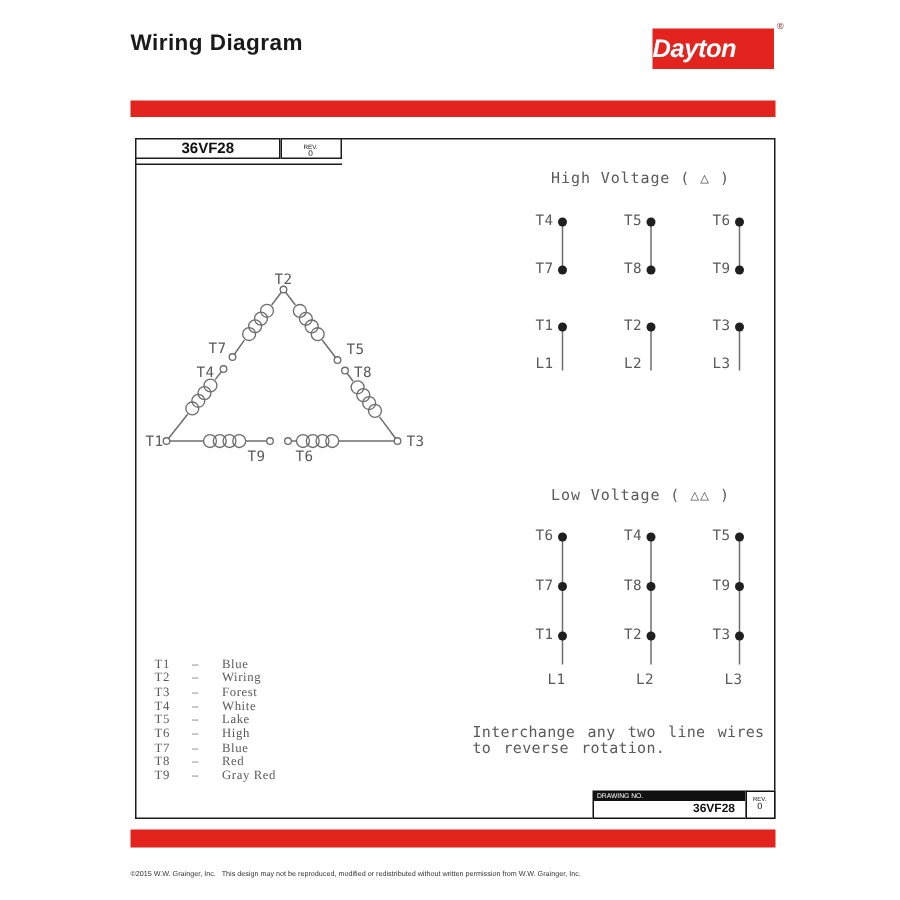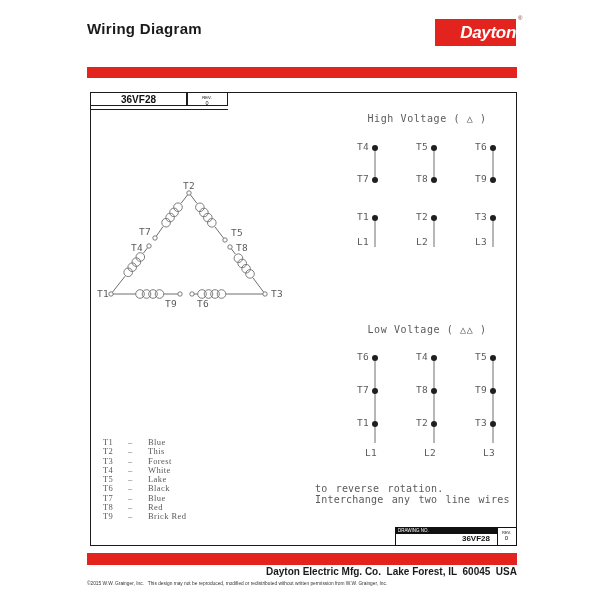--- a/index.html
+++ b/index.html
@@ -4,21 +4,21 @@
 <style>
   * { margin:0; padding:0; box-sizing:border-box; }
   html,body { background:#ffffff; }
   .page { position:relative; width:600px; height:600px; background:#ffffff; overflow:hidden;
           font-family:"Liberation Sans", sans-serif; }
 
   .doc-title { position:absolute; left:87px; top:20px; font-size:15px; font-weight:bold;
                color:#1a1a1a; letter-spacing:0.3px; }
 
   .logo { position:absolute; left:435px; top:19px; width:81px; height:27px; background:#E2231E;
-          display:flex; align-items:center; justify-content:flex-end; }
+          display:flex; align-items:center; justify-content:flex-start; }
   .logo-text { color:#ffffff; font-weight:bold; font-style:italic; font-size:17px; letter-spacing:-0.3px; }
   .logo-reg { position:absolute; left:518px; top:15px; font-size:6px; color:#8a2a28; }
 
   .red-bar { position:absolute; left:87px; width:430px; background:#E2231E; }
   .red-bar.top { top:67px; height:11px; }
   .red-bar.bottom { top:553px; height:12px; }
 
   .main-border { position:absolute; left:90px; top:92px; width:427px; height:454px;
                  border:1.5px solid #1c1c1c; }
 
@@ -222,41 +222,40 @@
     <circle class="dot" cx="153" cy="76" r="3"></circle>
     <circle class="dot" cx="153" cy="109" r="3"></circle>
     <text class="t-label" x="147" y="45" text-anchor="end">T5</text>
     <text class="t-label" x="147" y="78" text-anchor="end">T9</text>
     <text class="t-label" x="147" y="111" text-anchor="end">T3</text>
     <text class="t-label" x="149" y="141" text-anchor="middle">L3</text>
   </svg>
 
   <div class="legend">
     <div><span class="lg-t">T1</span><span class="lg-d">–</span><span>Blue</span></div>
-    <div><span class="lg-t">T2</span><span class="lg-d">–</span><span>This</span></div>
+    <div><span class="lg-t">T2</span><span class="lg-d">–</span><span>Wiring</span></div>
     <div><span class="lg-t">T3</span><span class="lg-d">–</span><span>Forest</span></div>
     <div><span class="lg-t">T4</span><span class="lg-d">–</span><span>White</span></div>
     <div><span class="lg-t">T5</span><span class="lg-d">–</span><span>Lake</span></div>
-    <div><span class="lg-t">T6</span><span class="lg-d">–</span><span>Black</span></div>
+    <div><span class="lg-t">T6</span><span class="lg-d">–</span><span>High</span></div>
     <div><span class="lg-t">T7</span><span class="lg-d">–</span><span>Blue</span></div>
     <div><span class="lg-t">T8</span><span class="lg-d">–</span><span>Red</span></div>
-    <div><span class="lg-t">T9</span><span class="lg-d">–</span><span>Brick Red</span></div>
+    <div><span class="lg-t">T9</span><span class="lg-d">–</span><span>Gray Red</span></div>
   </div>
 
   <div class="note">
+    <div>Interchange any two line wires</div>
     <div>to reverse rotation.</div>
-    <div>Interchange any two line wires</div>
   </div>
 
   <div class="dwg-box">
     <div class="dwg-head">DRAWING NO.</div>
     <div class="dwg-num">36VF28</div>
   </div>
   <div class="dwg-rev">
     <div class="dwg-rev-label">REV.</div>
     <div class="dwg-rev-val">0</div>
   </div>
 
   <div class="red-bar bottom"></div>
-  <div class="footer-company">Dayton Electric Mfg. Co.  Lake Forest, IL  60045  USA</div>
   <div class="footer-copyright">©2015 W.W. Grainger, Inc.   This design may not be reproduced, modified or redistributed without written permission from W.W. Grainger, Inc.</div>
 
 </div>
 
 </body></html>

